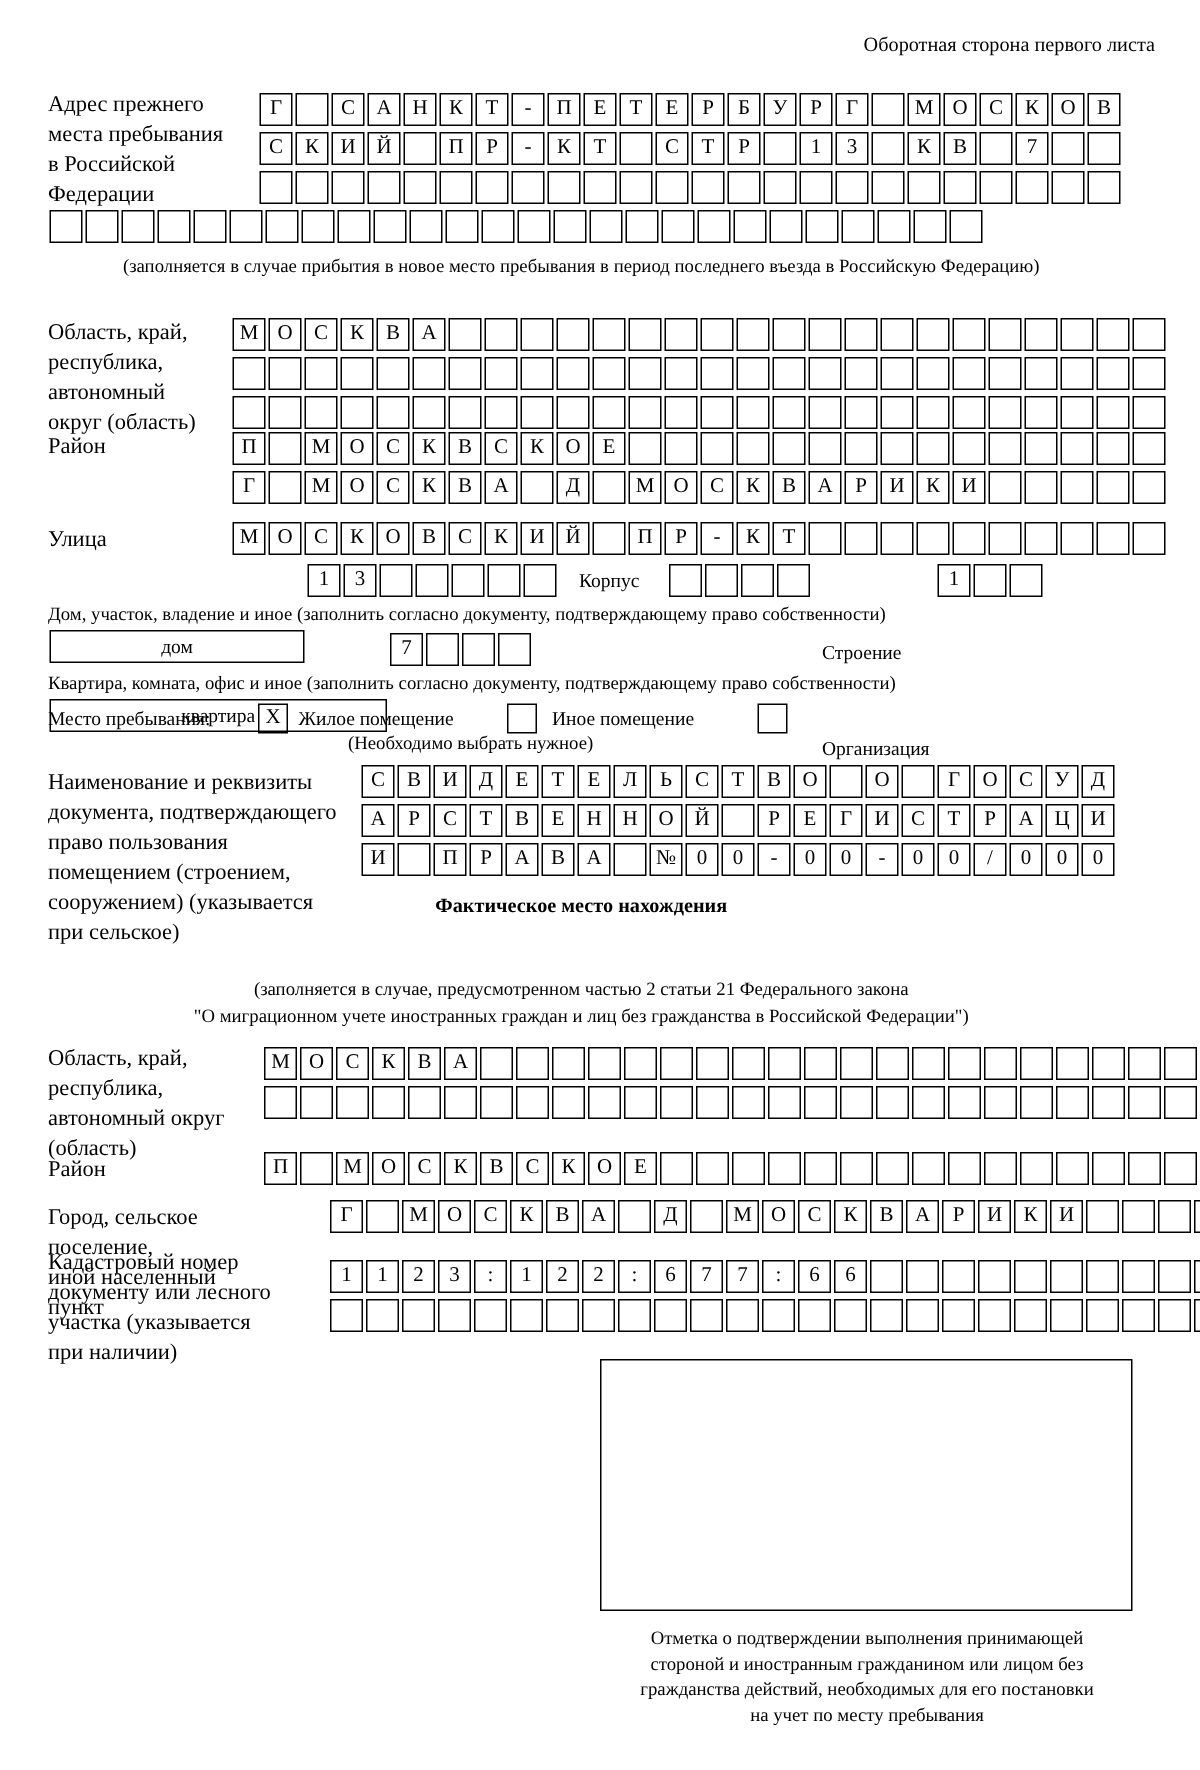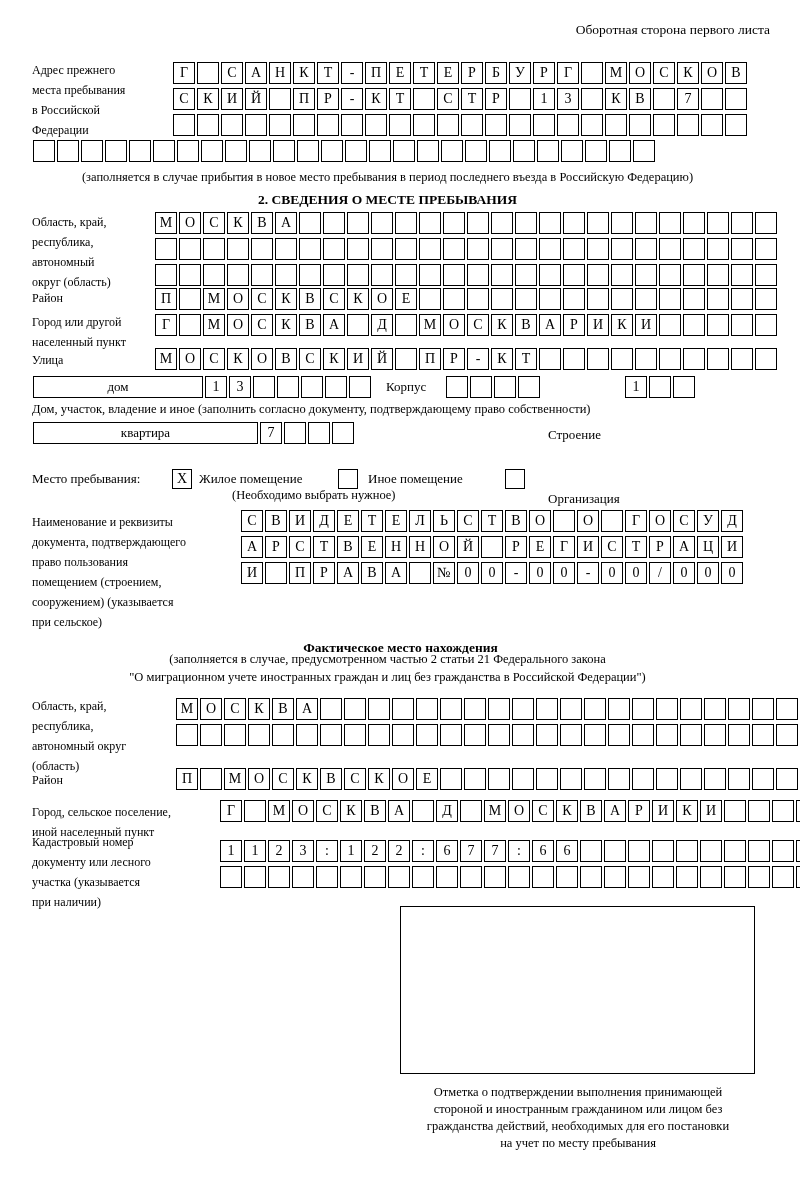--- a/index.html
+++ b/index.html
@@ -23,21 +23,21 @@
   }
   .abs { position: absolute; }
 
   .hdr-right {
     top: 22px; left: 0; width: 770px;
     text-align: right;
     font-size: 13.5px;
   }
 
   .lbl {
-    font-size: 12px;
+    font-size: 15px;
     line-height: 20px;
     white-space: pre-line;
   }
   .lbl-small { font-size: 12.5px; }
 
   .center-note {
     text-align: center;
     font-size: 12.5px;
     width: 100%;
   }
@@ -64,20 +64,21 @@
   .cell.empty { }
 
   
   .wbox {
     border: 1px solid #000;
     height: 22px;
     box-sizing: border-box;
     text-align: center;
     line-height: 20px;
     font-size: 13px;
+    margin-top: 44px;
   }
 
   .inline-lbl {
     font-size: 13px;
     line-height: 22px;
   }
 
   .chk {
     width: 20px; height: 20px;
     border: 1px solid #000;
@@ -220,21 +221,20 @@
         <div class="cell empty"></div>
         <div class="cell empty"></div>
         <div class="cell empty"></div>
         <div class="cell empty"></div>
         <div class="cell empty"></div>
       </div>
     </div>
 
   <div class="abs center-note" style="top:170px; left:0; width:775px;">(заполняется в случае прибытия в новое место пребывания в период последнего въезда в Российскую Федерацию)</div>
 
-  <div class="abs section-title" style="top:192px; left:0; width:775px;">2. СВЕДЕНИЯ О МЕСТЕ ПРЕБЫВАНИЯ</div>
 
   <div class="abs lbl" style="top:212px; left:32px; width:125px;">Область, край,
 республика,
 автономный
 округ (область)</div>
   <div class="abs" id="s2-region-0" style="top:212px; left:155px;">
       <div class="cells">
         <div class="cell">М</div>
         <div class="cell">О</div>
         <div class="cell">С</div>
@@ -349,22 +349,20 @@
         <div class="cell empty"></div>
         <div class="cell empty"></div>
         <div class="cell empty"></div>
         <div class="cell empty"></div>
         <div class="cell empty"></div>
         <div class="cell empty"></div>
         <div class="cell empty"></div>
       </div>
     </div>
 
-  <div class="abs lbl" style="top:312px; left:32px; width:125px;">Город или другой
-населенный пункт</div>
   <div class="abs" id="s2-city-0" style="top:314px; left:155px;">
       <div class="cells">
         <div class="cell">Г</div>
         <div class="cell empty"></div>
         <div class="cell">М</div>
         <div class="cell">О</div>
         <div class="cell">С</div>
         <div class="cell">К</div>
         <div class="cell">В</div>
         <div class="cell">А</div>
@@ -455,20 +453,21 @@
 
   <div class="abs wbox" style="top:422px; left:33px; width:225px;">квартира</div>
   <div class="abs" id="s2-flat" style="top:422px; left:260px;">
       <div class="cells">
         <div class="cell">7</div>
         <div class="cell empty"></div>
         <div class="cell empty"></div>
         <div class="cell empty"></div>
       </div>
     </div>
+  <div class="abs lbl-small" style="top:448px; left:32px;">Квартира, комната, офис и иное (заполнить согласно документу, подтверждающему право собственности)</div>
 
   <div class="abs inline-lbl" style="top:468px; left:32px;">Место пребывания:</div>
   <div class="abs chk" style="top:469px; left:172px;">Х</div>
   <div class="abs inline-lbl" style="top:468px; left:199px;">Жилое помещение</div>
   <div class="abs chk" style="top:469px; left:338px;"></div>
   <div class="abs inline-lbl" style="top:468px; left:368px;">Иное помещение</div>
   <div class="abs chk" style="top:469px; left:505px;"></div>
   <div class="abs inline-lbl" style="top:488px; left:548px;font-family:Liberation Serif, serif;">Организация</div>
   <div class="abs lbl-small" style="top:488px; left:232px;text-align:right;">(Необходимо выбрать нужное)</div>
 
@@ -547,21 +546,21 @@
         <div class="cell">-</div>
         <div class="cell">0</div>
         <div class="cell">0</div>
         <div class="cell">/</div>
         <div class="cell">0</div>
         <div class="cell">0</div>
         <div class="cell">0</div>
       </div>
     </div>
 
-  <div class="abs section-title" style="top:640px; left:0; width:775px;padding-left:13px;">Фактическое место нахождения</div>
+  <div class="abs section-title" style="top:596px; left:0; width:775px;">Фактическое место нахождения</div>
   <div class="abs center-note" style="top:652px; left:0; width:775px;">(заполняется в случае, предусмотренном частью 2 статьи 21 Федерального закона</div>
   <div class="abs center-note" style="top:670px; left:0; width:775px;">"О миграционном учете иностранных граждан и лиц без гражданства в Российской Федерации")</div>
 
   <div class="abs lbl" style="top:696px; left:32px; width:145px;">Область, край,
 республика,
 автономный округ
 (область)</div>
   <div class="abs" id="act-region-0" style="top:698px; left:176px;">
       <div class="cells">
         <div class="cell">М</div>

